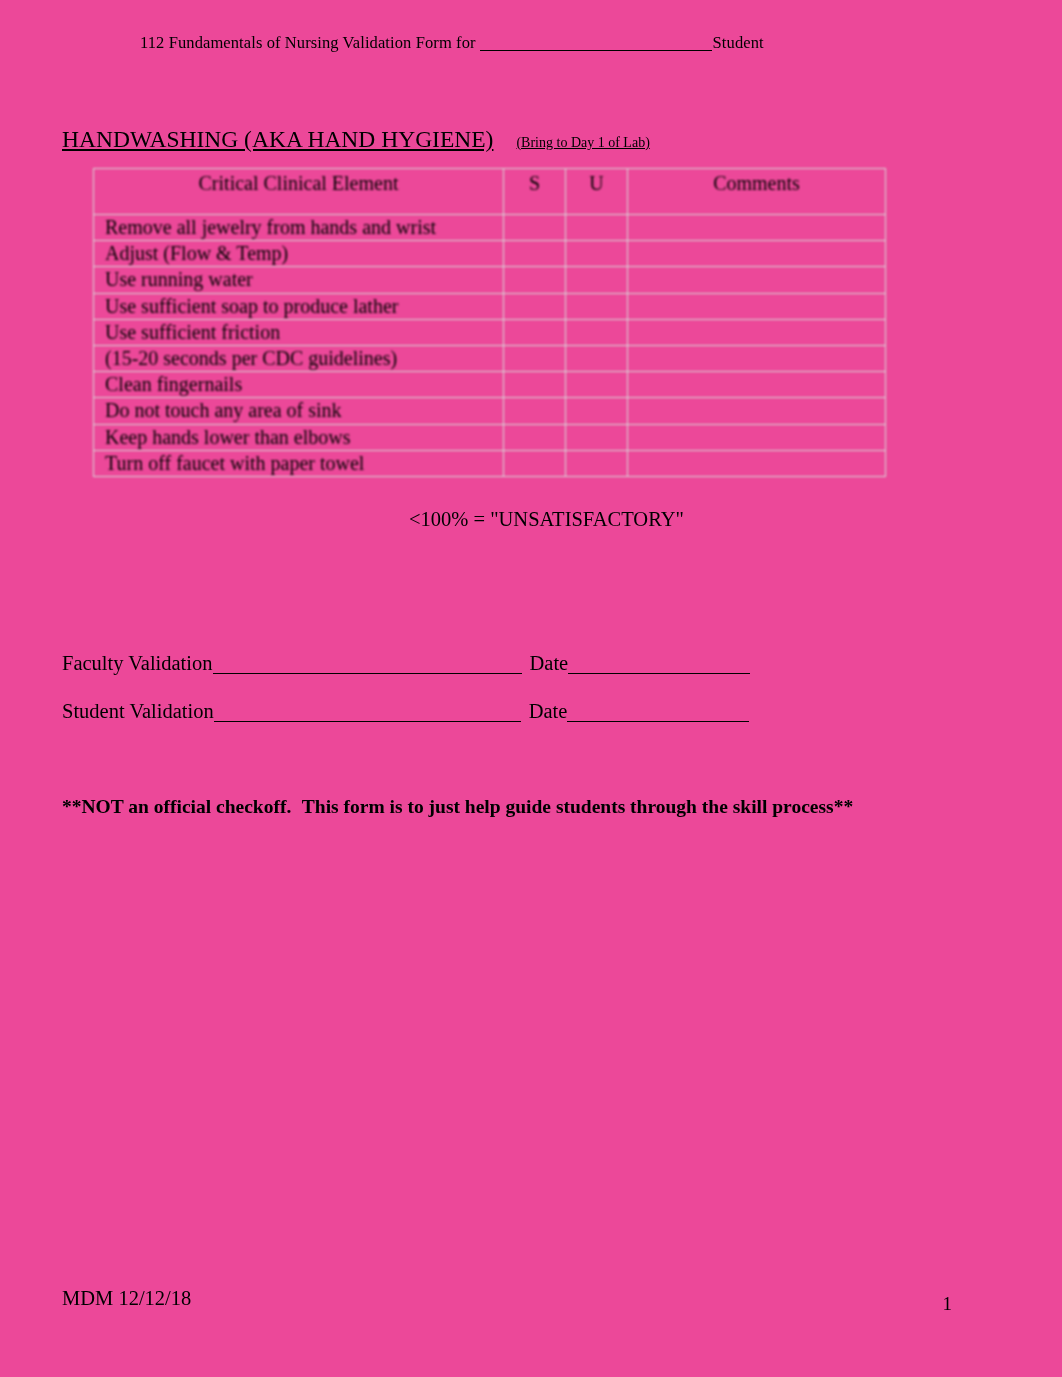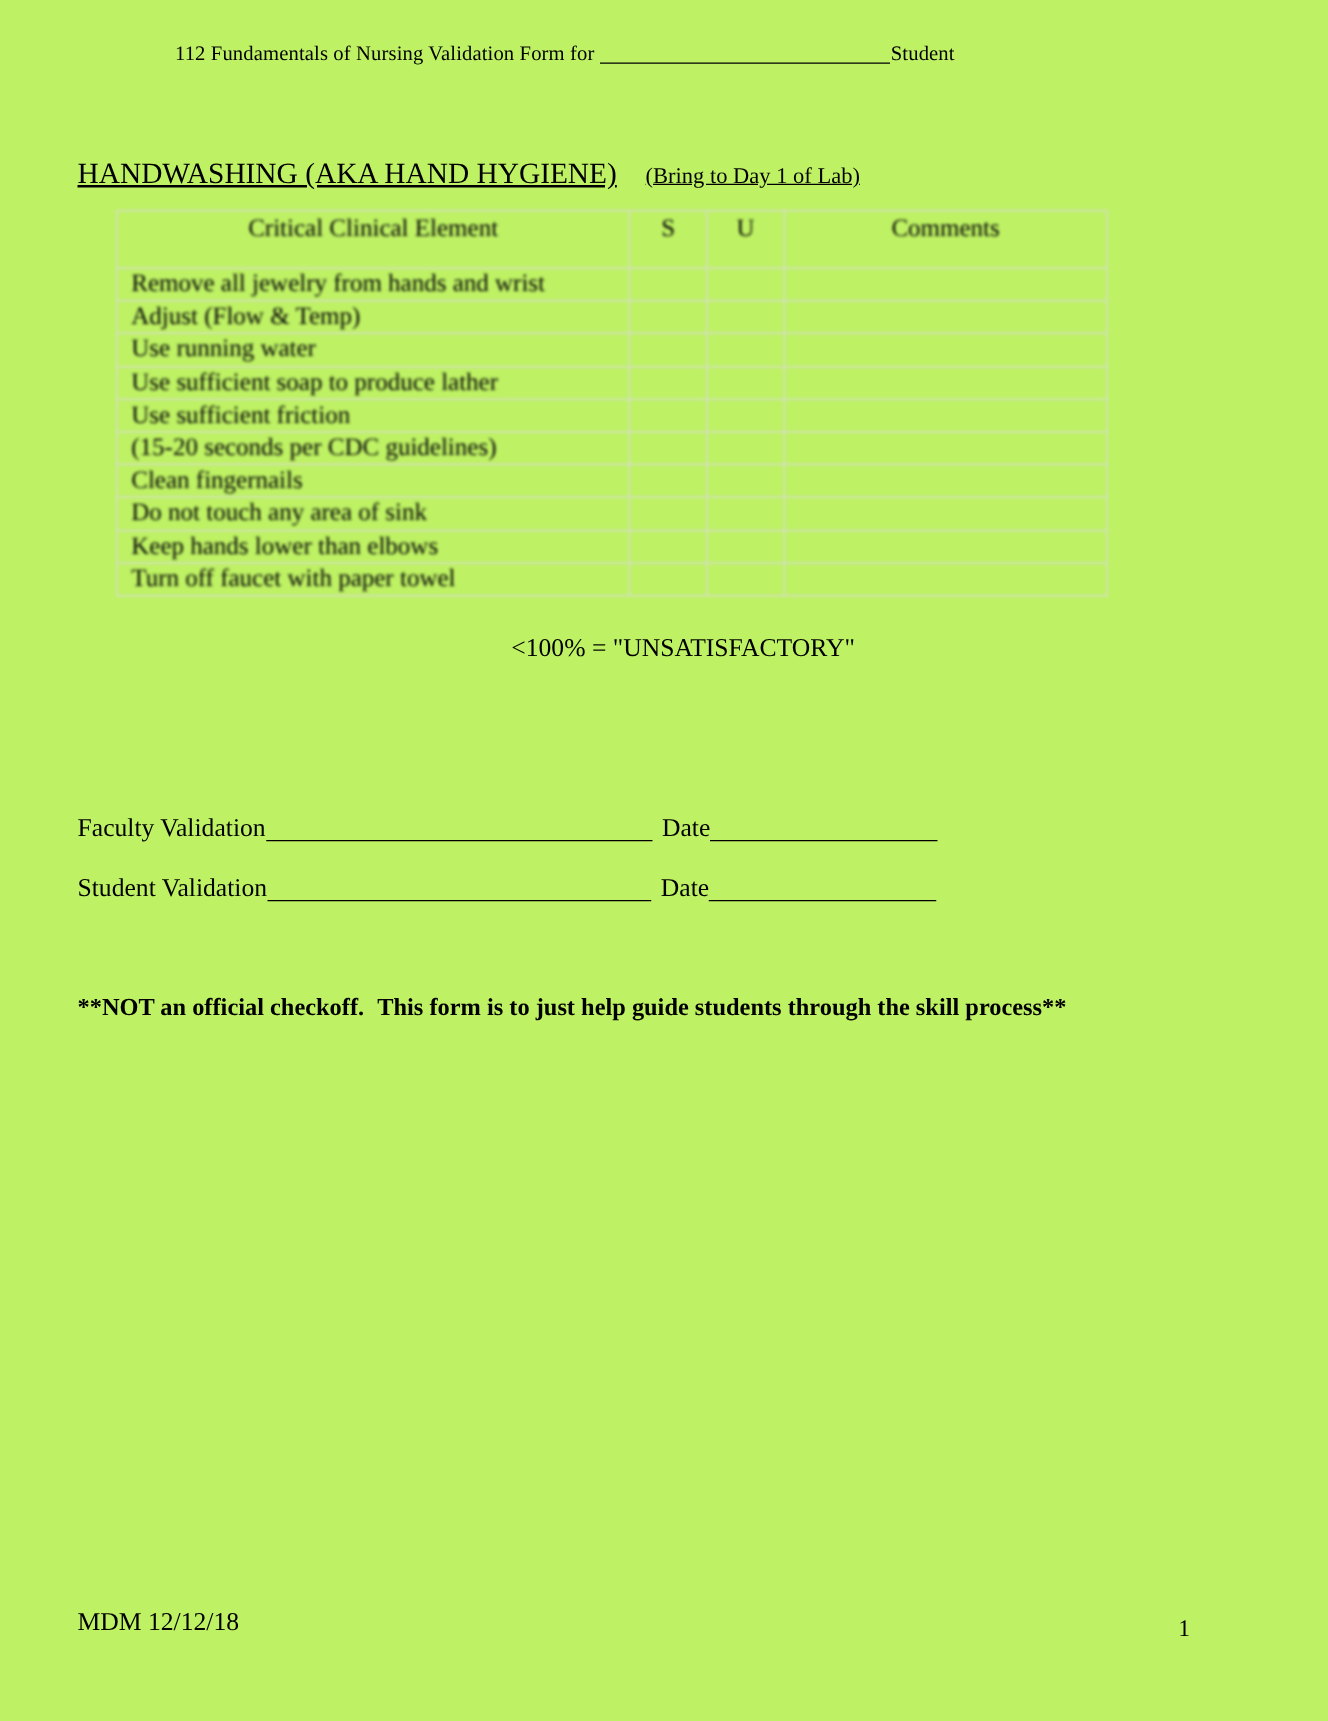--- a/index.html
+++ b/index.html
@@ -8,21 +8,21 @@
     background: #ffffff;
   }
   body {
     font-family: "Liberation Serif", "DejaVu Serif", serif;
     color: #000000;
   }
   .page {
     position: relative;
     width: 1062px;
     height: 1377px;
-    background: #bef264;
+    background: #ec4899;
     overflow: hidden;
   }
 
   
   .doc-header {
     position: absolute;
     left: 140px;
     top: 33px;
     font-size: 16.5px;
     line-height: 1.2;
@@ -45,21 +45,21 @@
     display: flex;
     align-items: baseline;
     white-space: nowrap;
     text-decoration: underline;
   }
   .skill-title {
     font-size: 23.5px;
     line-height: 1.15;
   }
   .bring-note {
-    font-size: 18px;
+    font-size: 14px;
     margin-left: 14px;
     position: relative;
     padding: 2px 9px 3px 9px;
     color: #000;
   }
   .bring-note .hl {
     position: absolute;
     left: 0; top: 0; right: 0; bottom: 0;
     background: #ffff00;
     border-radius: 3px;

